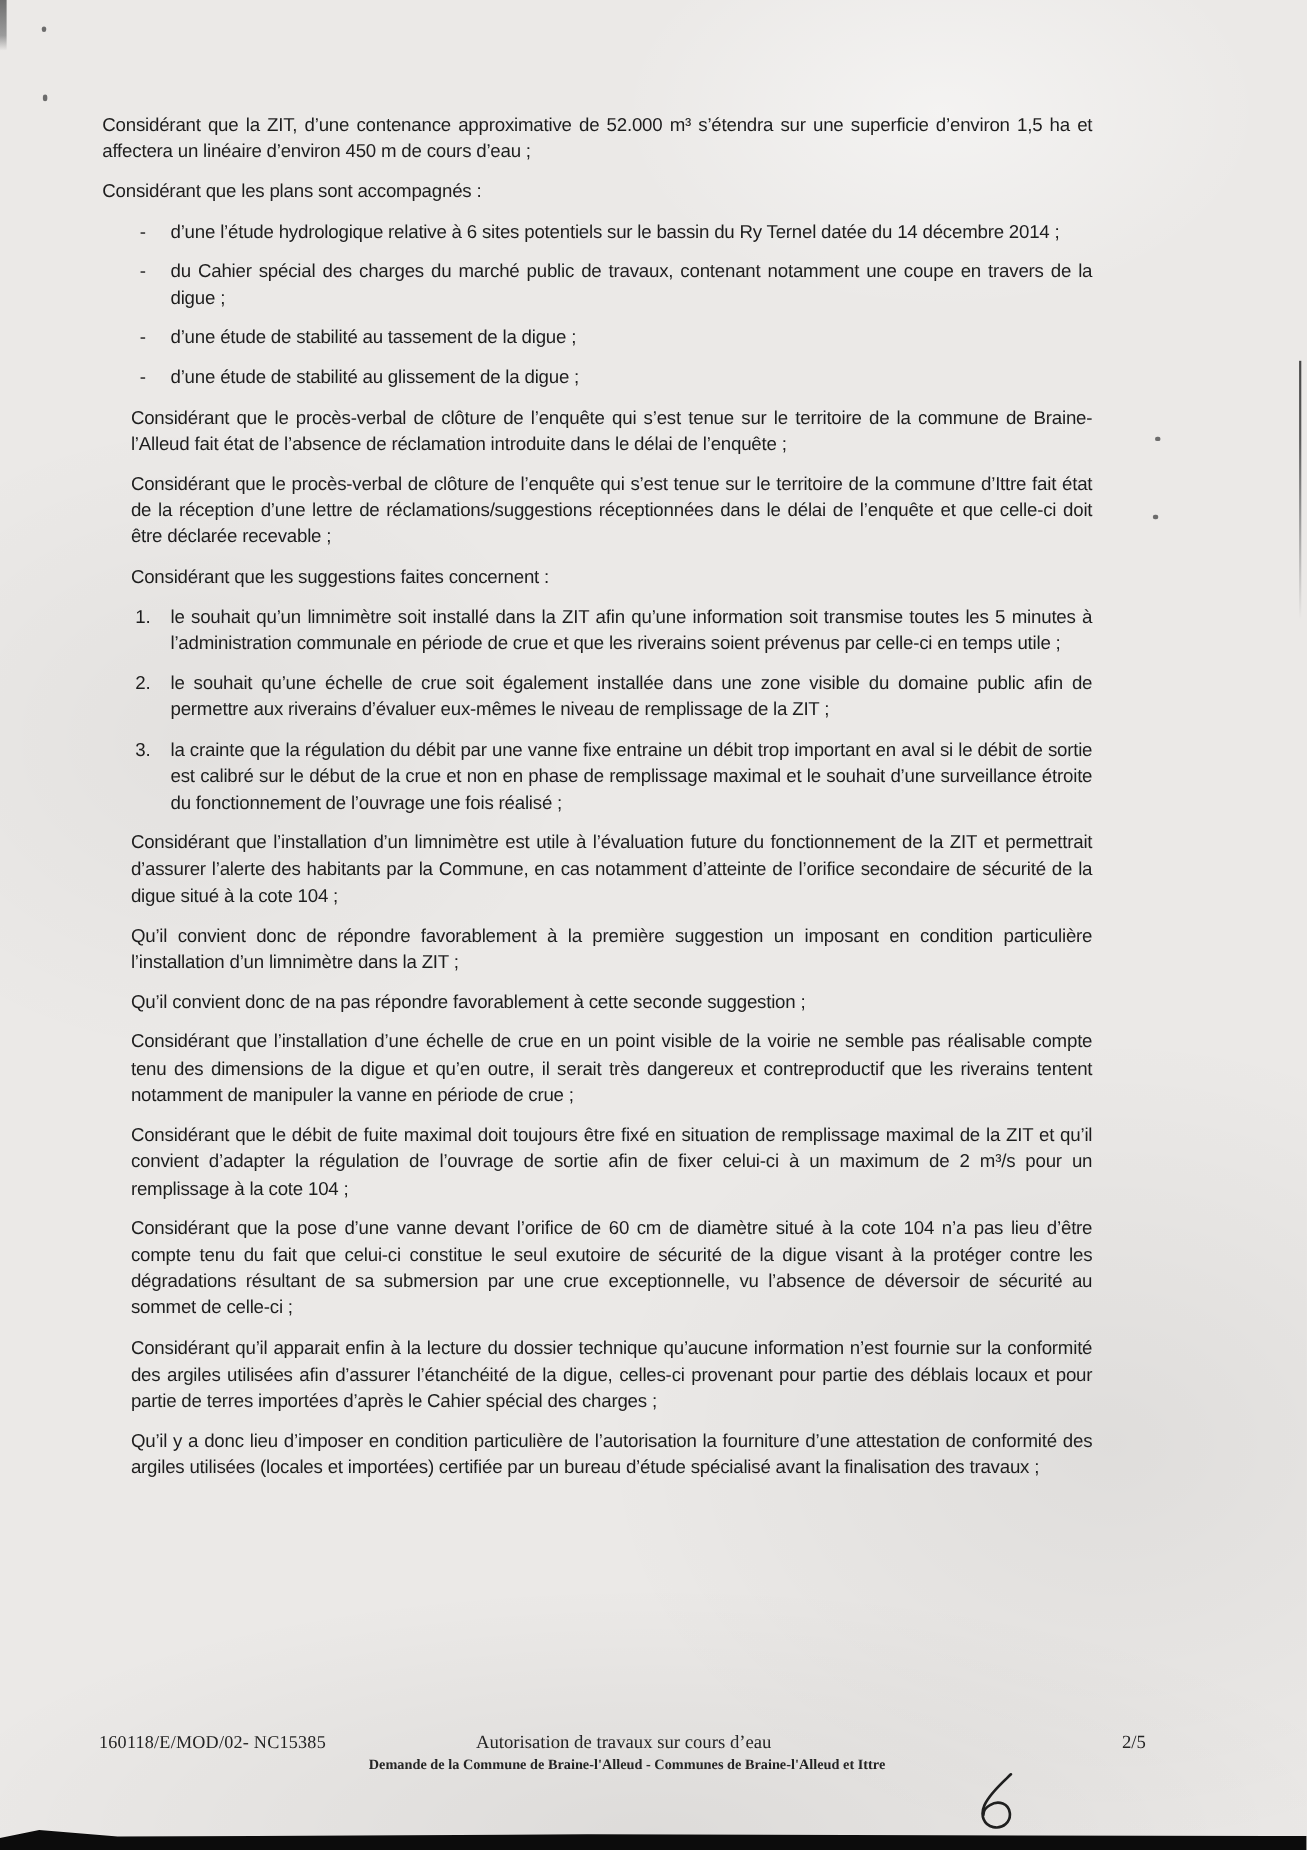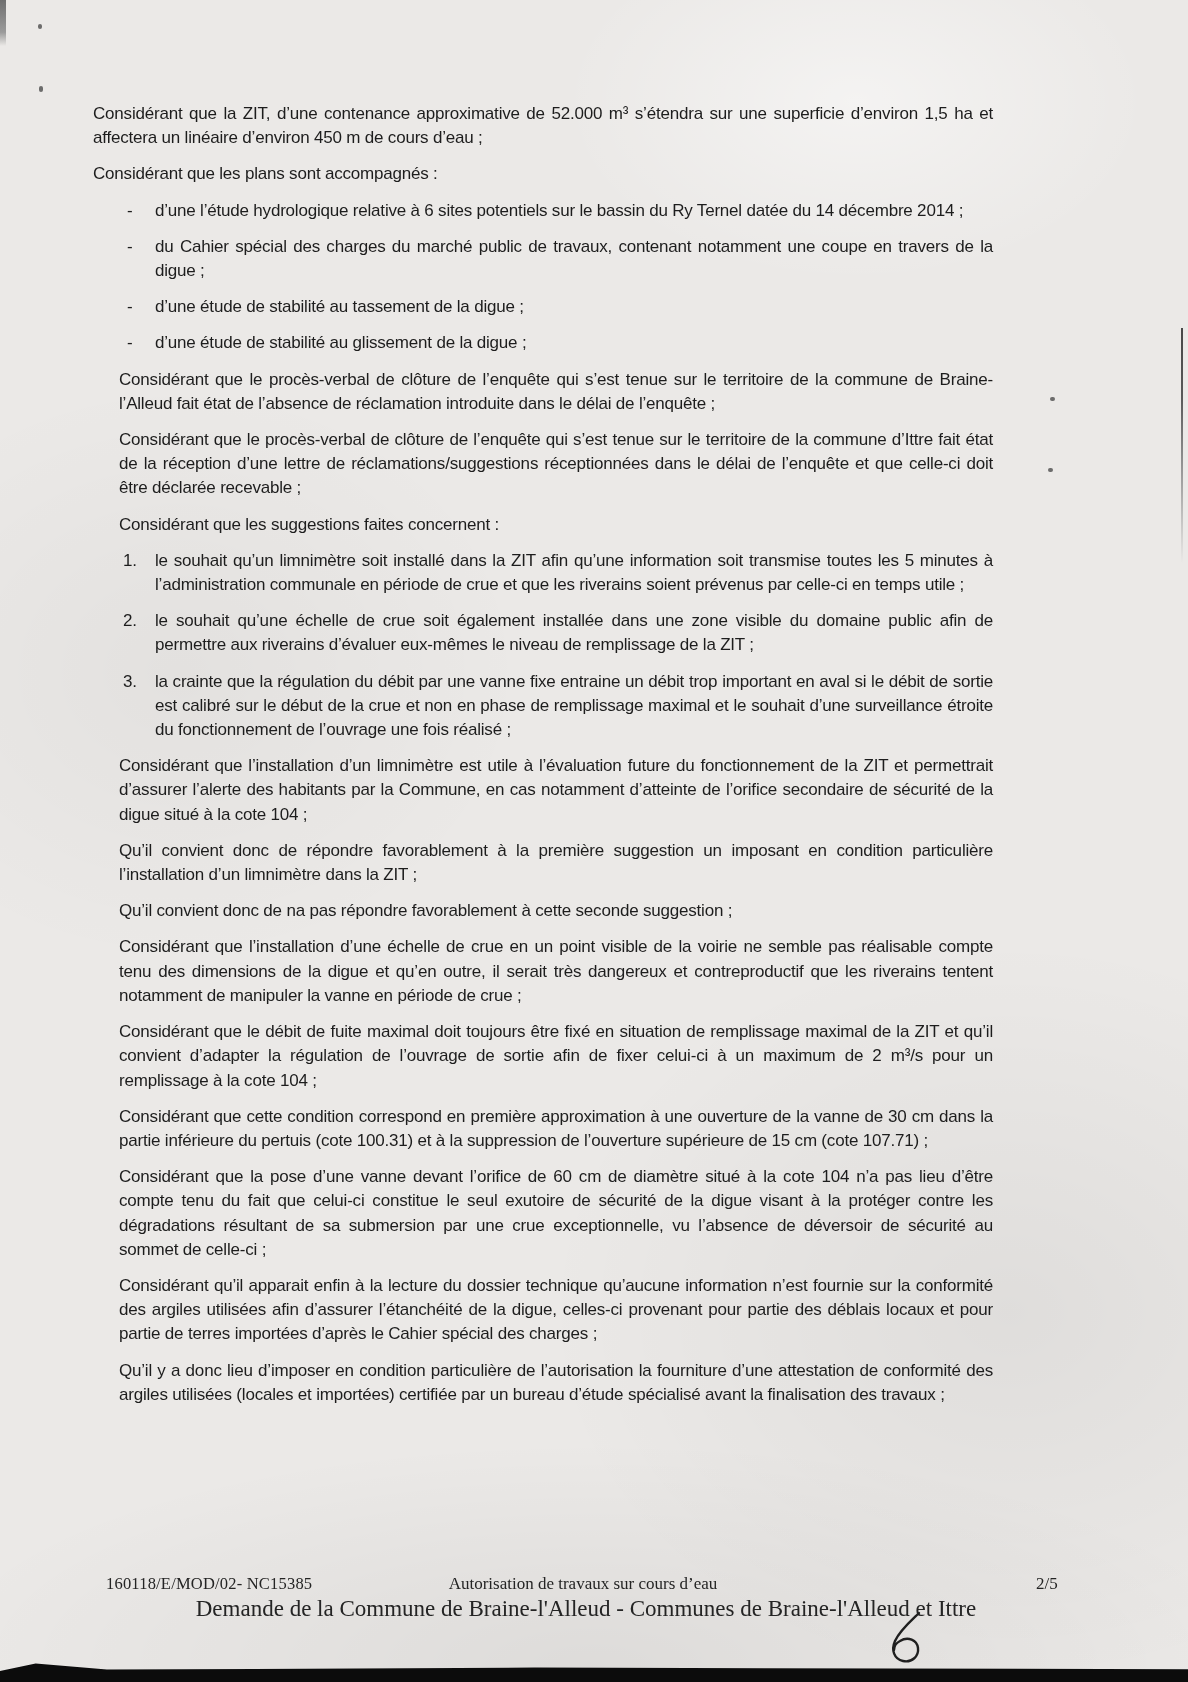--- a/index.html
+++ b/index.html
@@ -23,26 +23,26 @@
   .doc p.ind{margin-left:26px;}
   .li{display:flex;margin:0 0 12px 0;}
   .li.dash{padding-left:34px;}
   .li.dash .marker{flex:none;width:28px;}
   .li.num{padding-left:30px;}
   .li.num .marker{flex:none;width:32px;}
   .li .txt{flex:1;text-align:justify;}
   
   .footer{
     position:absolute;left:0;top:0;width:1080px;height:1682px;pointer-events:none;
-    font-family:"Liberation Serif", serif;color:#242424;margin-left:16px;
+    font-family:"Liberation Serif", serif;color:#242424;
   }
   .f-ref{position:absolute;left:90px;top:1574px;font-size:16.5px;letter-spacing:.2px;}
   .f-title{position:absolute;left:567px;top:1574px;transform:translateX(-50%);font-size:17px;}
   .f-page{position:absolute;left:1020px;top:1574px;font-size:17px;text-align:right;}
-  .f-sub{position:absolute;left:570px;top:1596px;transform:translateX(-50%);font-size:23px;white-space:nowrap;}
+  .f-sub{position:absolute;left:570px;top:1596px;transform:translateX(-50%);font-size:13px;white-space:nowrap;font-weight:bold;}
   
   .hand{position:absolute;left:886px;top:1610px;width:42px;height:56px;}
   .hand .sr{position:absolute;width:1px;height:1px;overflow:hidden;clip-path:inset(50%);}
   
   .scan-bar{
     position:absolute;left:0;top:1662px;width:1188px;height:20px;background:#0c0c0c;
     clip-path:polygon(0 45%, 3% 8%, 9% 38%, 45% 28%, 100% 36%, 100% 100%, 0 100%);
   }
   .edge-tl{position:absolute;left:0;top:0;width:6px;height:46px;
     background:linear-gradient(#6f6f6f,#9b9b9b 70%,rgba(155,155,155,0));}
@@ -95,21 +95,20 @@
   <div class="li num">
     <span class="marker">3.</span>
     <span class="txt">la crainte que la régulation du débit par une vanne fixe entraine un débit trop important en aval si le débit de sortie est calibré sur le début de la crue et non en phase de remplissage maximal et le souhait d’une surveillance étroite du fonctionnement de l’ouvrage une fois réalisé ;</span>
   </div>
 
   <p class="ind">Considérant que l’installation d’un limnimètre est utile à l’évaluation future du fonctionnement de la ZIT et permettrait d’assurer l’alerte des habitants par la Commune, en cas notamment d’atteinte de l’orifice secondaire de sécurité de la digue situé à la cote 104 ;</p>
   <p class="ind">Qu’il convient donc de répondre favorablement à la première suggestion un imposant en condition particulière l’installation d’un limnimètre dans la ZIT ;</p>
   <p class="ind">Qu’il convient donc de na pas répondre favorablement à cette seconde suggestion ;</p>
   <p class="ind">Considérant que l’installation d’une échelle de crue en un point visible de la voirie ne semble pas réalisable compte tenu des dimensions de la digue et qu’en outre, il serait très dangereux et contreproductif que les riverains tentent notamment de manipuler la vanne en période de crue ;</p>
   <p class="ind">Considérant que le débit de fuite maximal doit toujours être fixé en situation de remplissage maximal de la ZIT et qu’il convient d’adapter la régulation de l’ouvrage de sortie afin de fixer celui-ci à un maximum de 2 m³/s pour un remplissage à la cote 104 ;</p>
-  <p class="ind">Considérant que cette condition correspond en première approximation à une ouverture de la vanne de 30 cm dans la partie inférieure du pertuis (cote 100.31) et à la suppression de l’ouverture supérieure de 15 cm (cote 107.71) ;</p>
   <p class="ind">Considérant que la pose d’une vanne devant l’orifice de 60 cm de diamètre situé à la cote 104 n’a pas lieu d’être compte tenu du fait que celui-ci constitue le seul exutoire de sécurité de la digue visant à la protéger contre les dégradations résultant de sa submersion par une crue exceptionnelle, vu l’absence de déversoir de sécurité au sommet de celle-ci ;</p>
   <p class="ind">Considérant qu’il apparait enfin à la lecture du dossier technique qu’aucune information n’est fournie sur la conformité des argiles utilisées afin d’assurer l’étanchéité de la digue, celles-ci provenant pour partie des déblais locaux et pour partie de terres importées d’après le Cahier spécial des charges ;</p>
   <p class="ind">Qu’il y a donc lieu d’imposer en condition particulière de l’autorisation la fourniture d’une attestation de conformité des argiles utilisées (locales et importées) certifiée par un bureau d’étude spécialisé avant la finalisation des travaux ;</p>
 
 </div>
 
 <div class="footer">
   <span class="f-ref">160118/E/MOD/02- NC15385</span>
   <span class="f-title">Autorisation de travaux sur cours d’eau</span>
   <span class="f-page">2/5</span>

